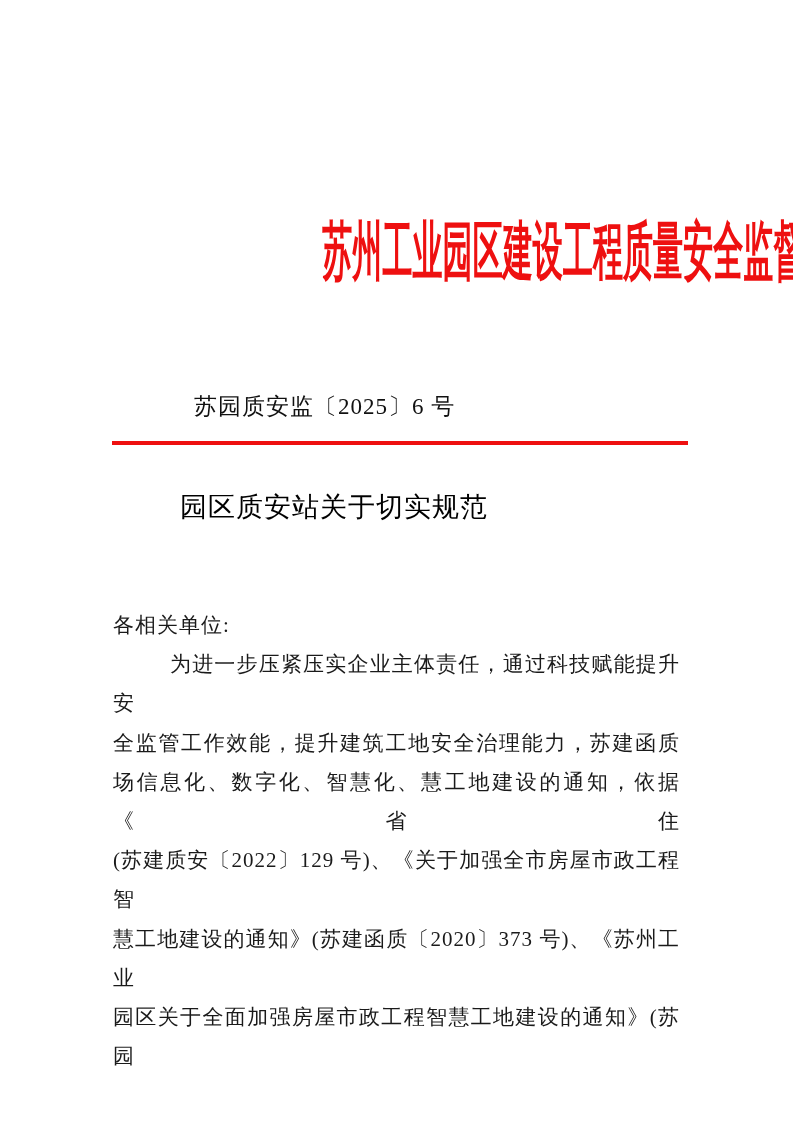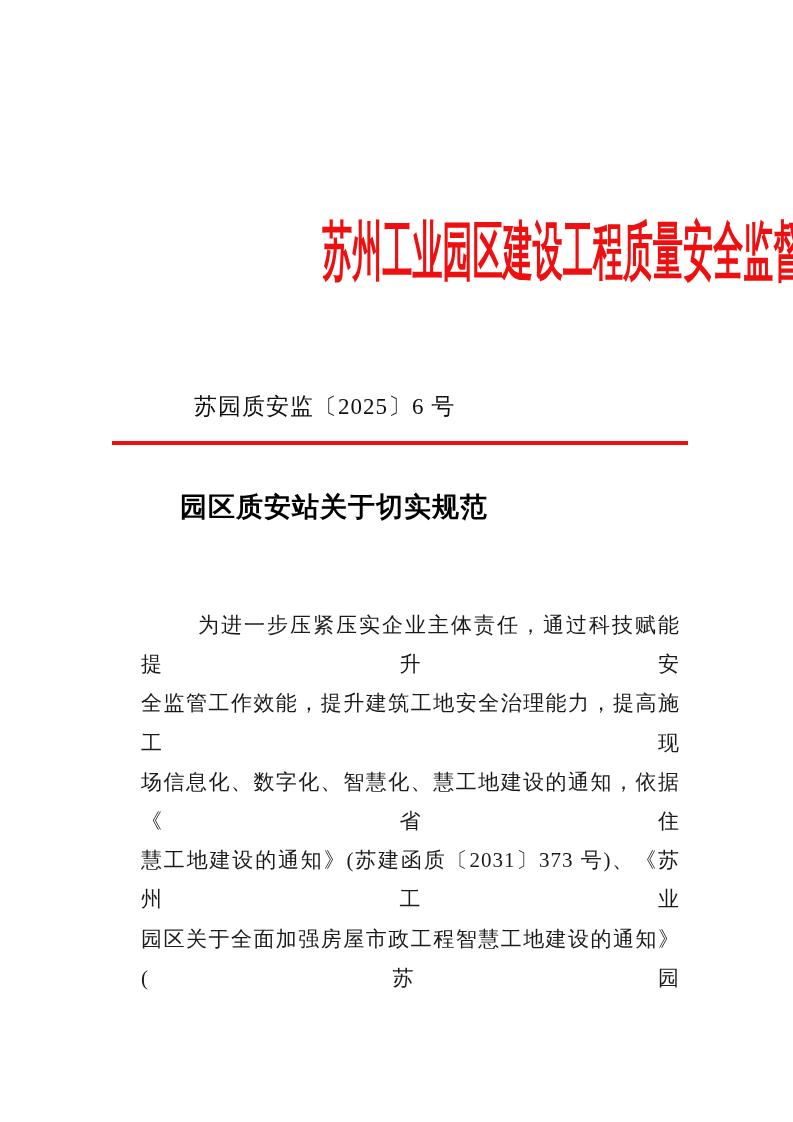--- a/index.html
+++ b/index.html
@@ -53,42 +53,41 @@
     width: 576px;
     height: 4px;
     background: var(--accent);
   }
 
   .doc-title {
     position: absolute;
     top: 487px; left: 0;
     width: 668px;
     text-align: center;
-    font-weight: 700;
+    font-weight: 400;
     font-size: 27px;
     line-height: 41px;
     letter-spacing: 1px;
     color: #000000;
   }
 
   .letter-body {
     position: absolute;
     top: 606px;
     left: 113px;
     width: 567px;
     font-size: 21px;
     line-height: 39.2px;
     letter-spacing: 1px;
     color: #1a1a1a;
   }
   .salutation { text-align: left; }
   .para-line.justify {
     text-align: justify;
     text-align-last: justify;
-    margin-left: 28px;
   }
   .para-line.first { text-indent: 57px; }
 </style>
 </head>
 <body>
 
 <div class="page">
 
   <div class="org-title-wrap">
     <span class="org-title">苏州工业园区建设工程质量安全监督站文件</span>
@@ -96,21 +95,23 @@
 
   <div class="doc-number">苏园质安监〔2025〕6 号</div>
 
   <div class="red-line"></div>
 
   <div class="doc-title">
     <div>园区质安站关于切实规范</div>
   </div>
 
   <div class="letter-body">
+    <div class="salutation">各相关单位:</div>
     <div class="para-line justify first">为进一步压紧压实企业主体责任，通过科技赋能提升安</div>
-    <div class="para-line justify">全监管工作效能，提升建筑工地安全治理能力，提高施工现</div>
+    <div class="para-line justify">全监管工作效能，提升建筑工地安全治理能力，苏建函质</div>
     <div class="para-line justify">场信息化、数字化、智慧化、慧工地建设的通知，依据《省住</div>
-    <div class="para-line justify">慧工地建设的通知》(苏建函质〔2031〕373 号)、《苏州工业</div>
+    <div class="para-line justify">(苏建质安〔2022〕129 号)、《关于加强全市房屋市政工程智</div>
+    <div class="para-line justify">慧工地建设的通知》(苏建函质〔2020〕373 号)、《苏州工业</div>
     <div class="para-line justify">园区关于全面加强房屋市政工程智慧工地建设的通知》(苏园</div>
 
   </div>
 
 </div>
 
 </body></html>

